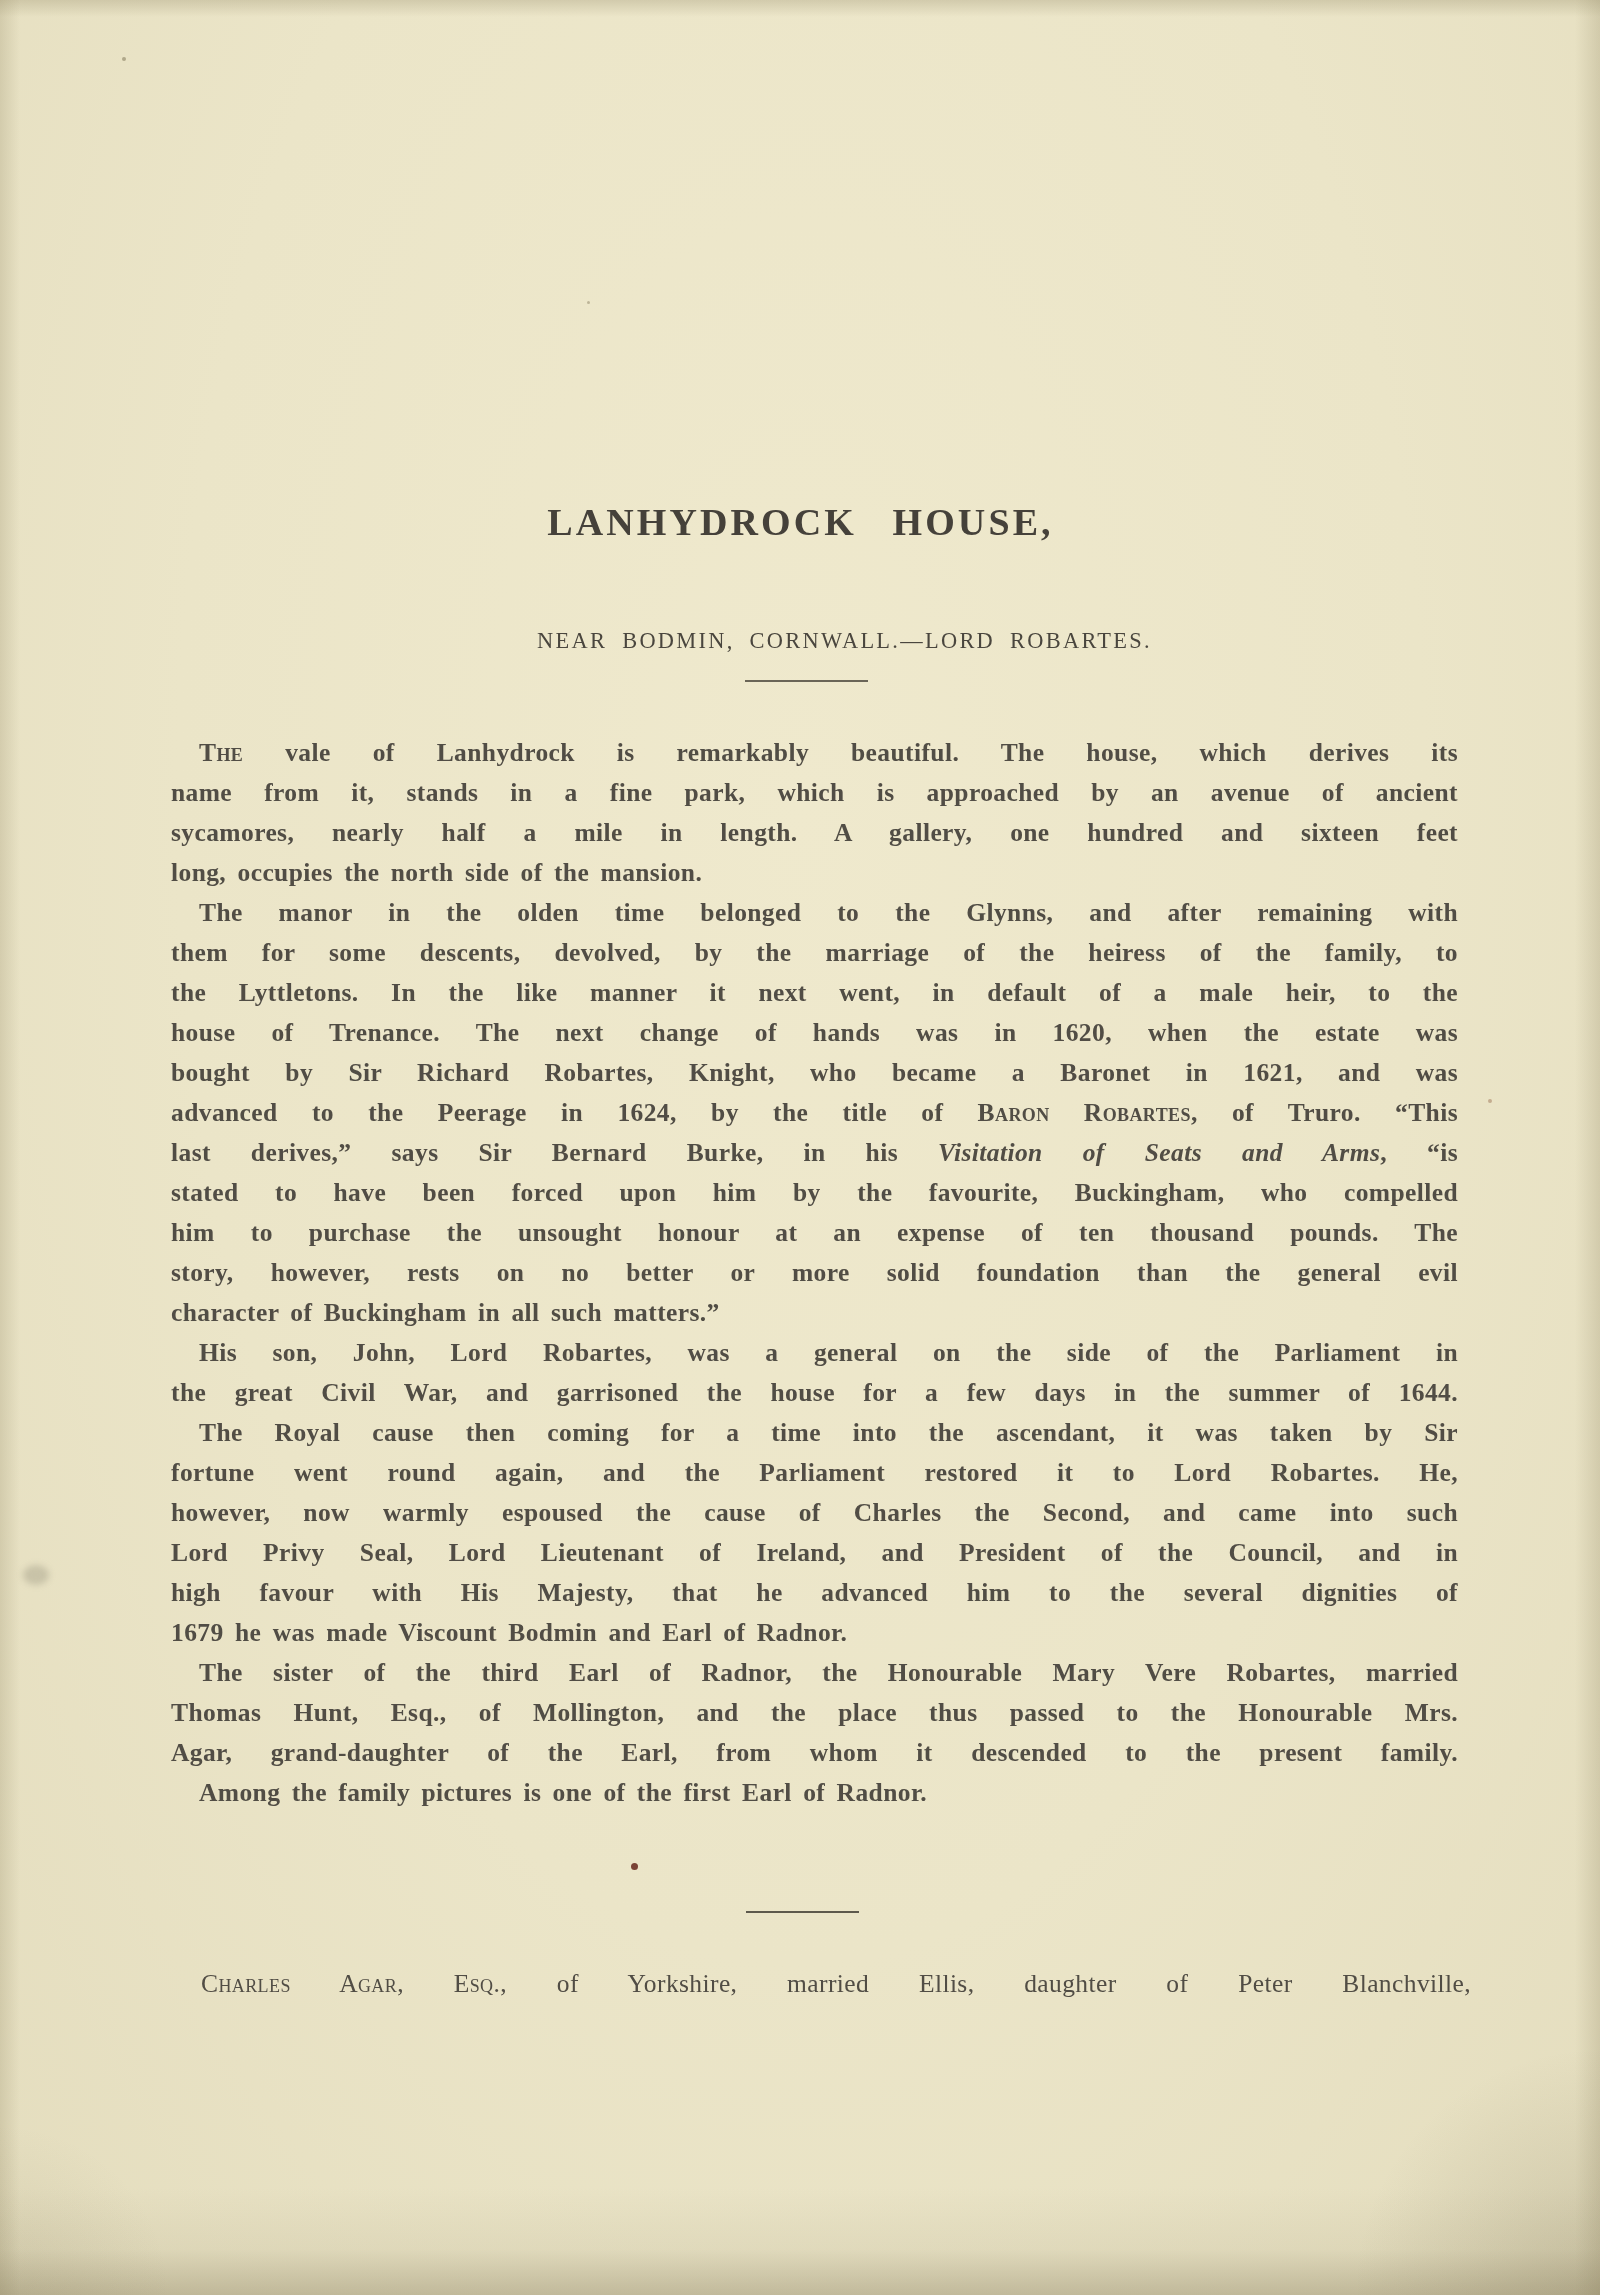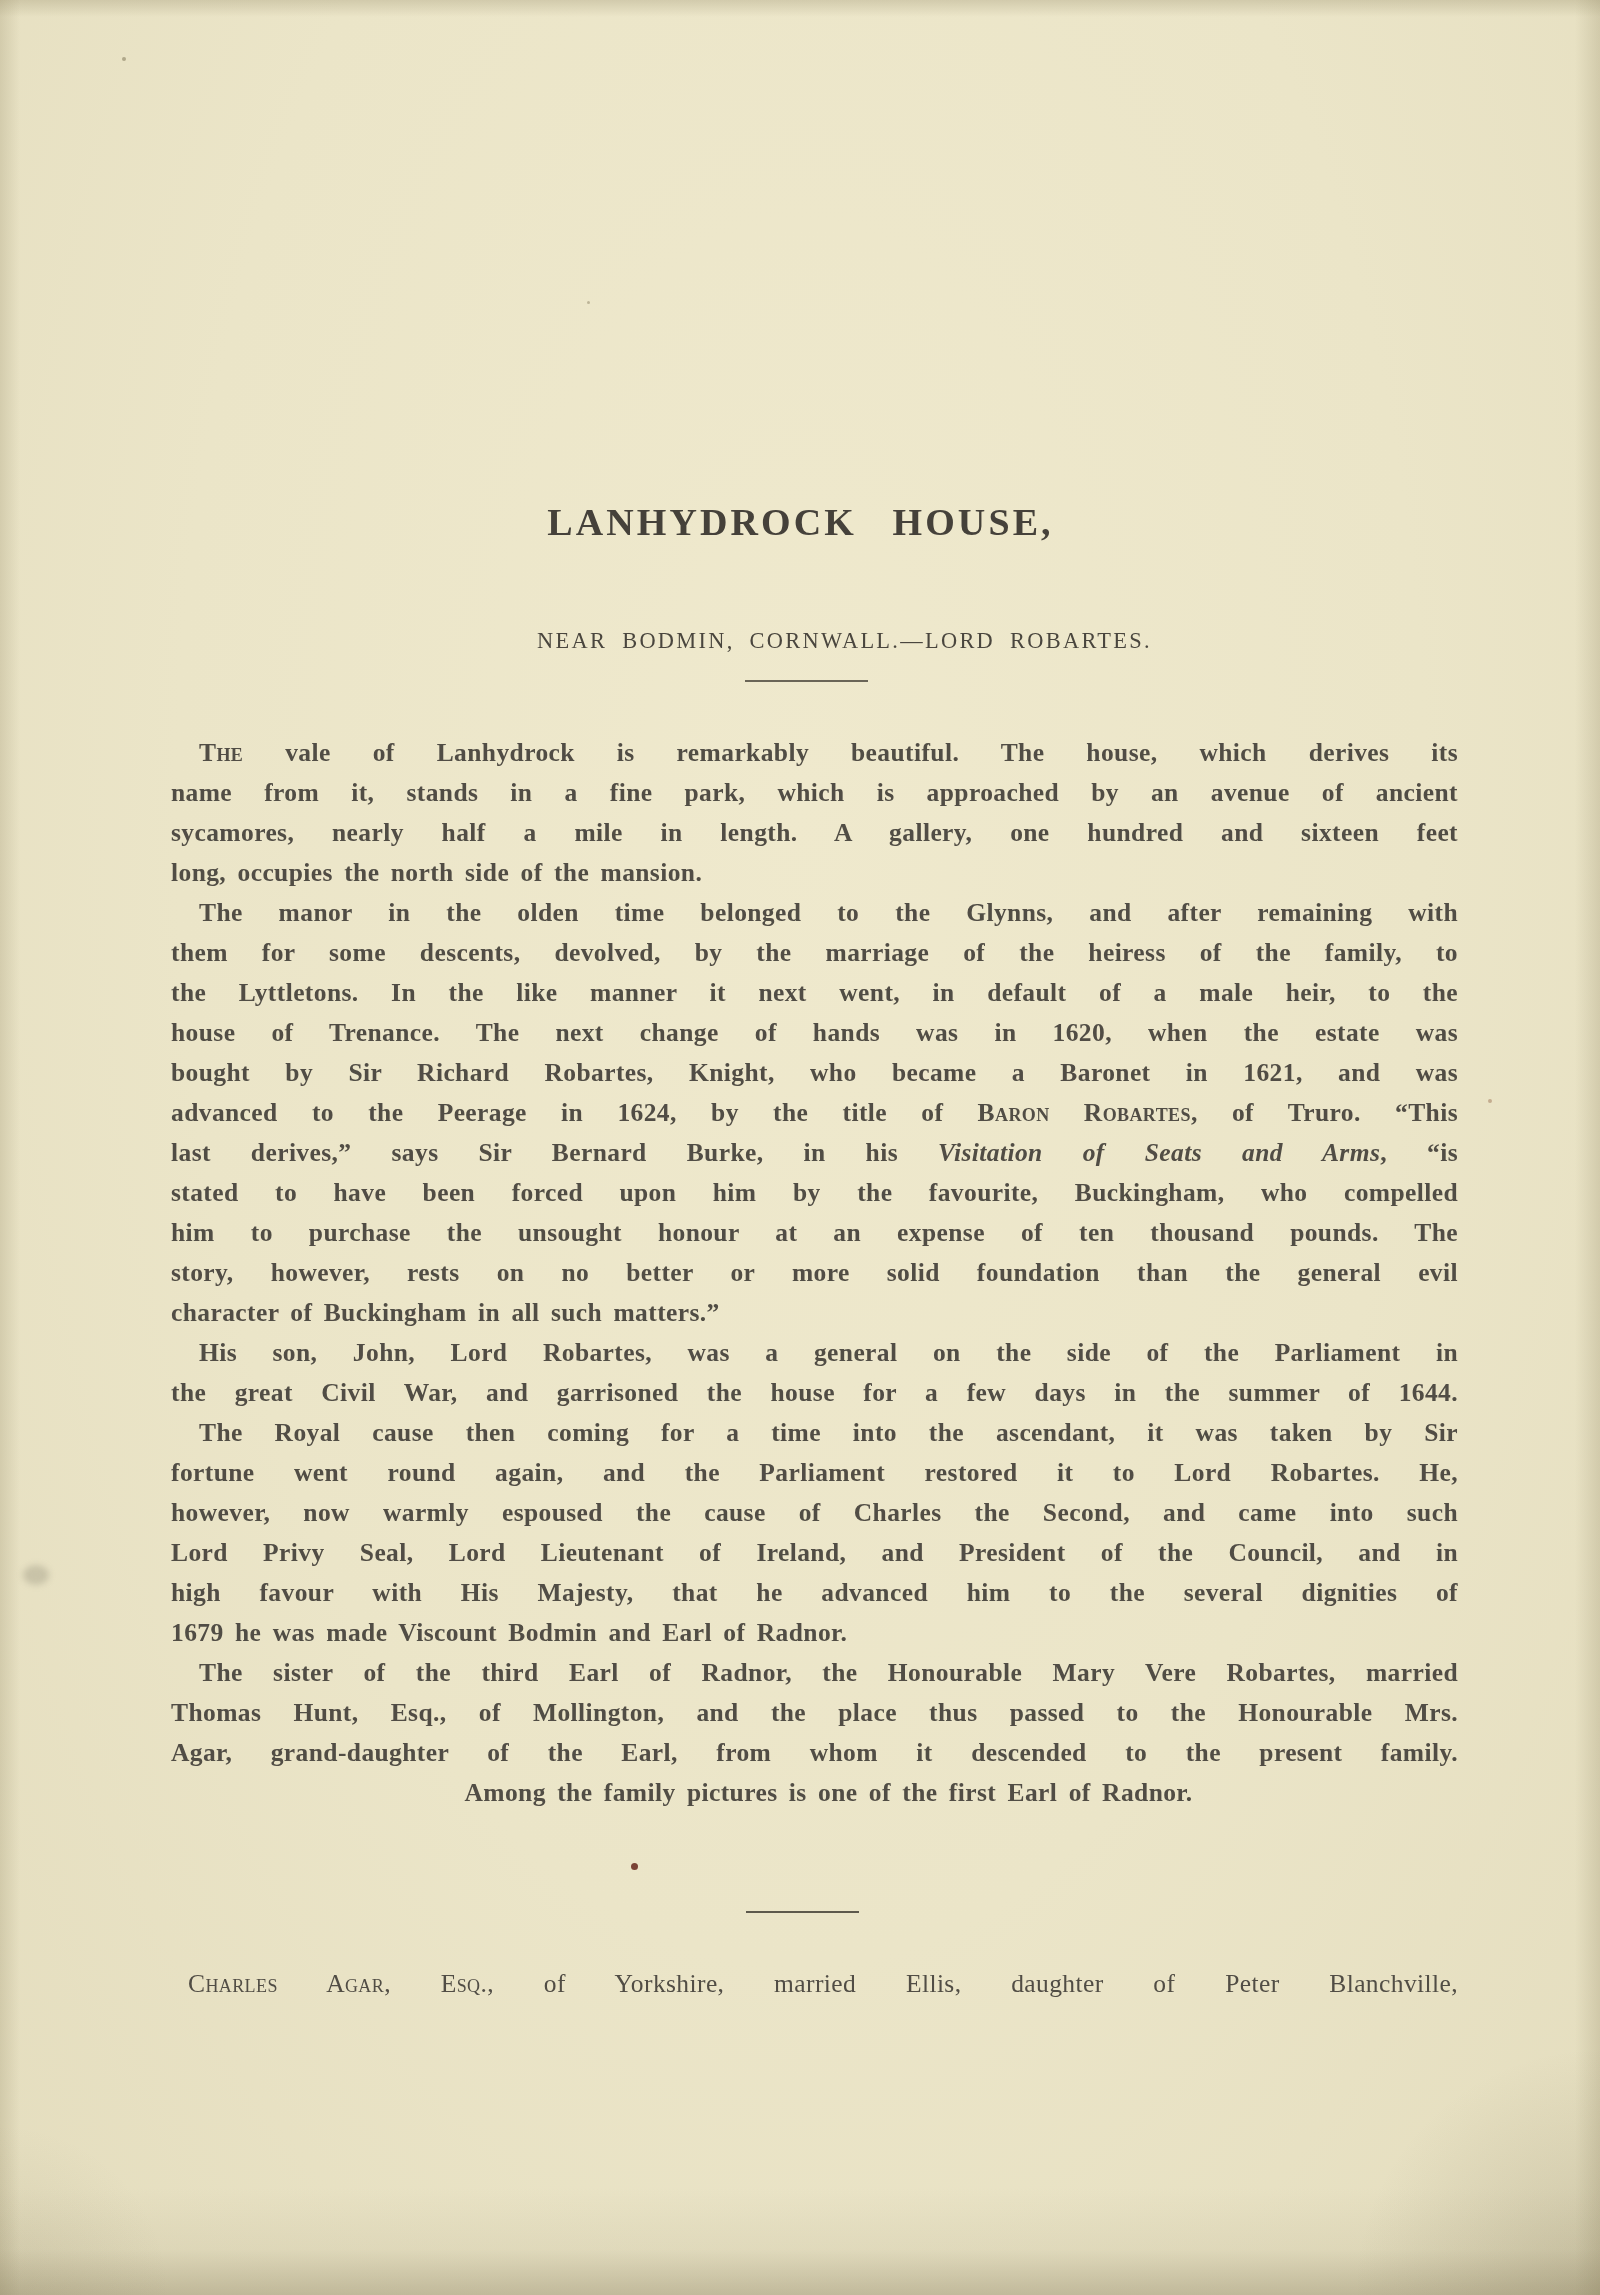--- a/index.html
+++ b/index.html
@@ -50,30 +50,30 @@
     top: 733px; left: 171px; width: 1287px;
     font-size: 25.5px;
     line-height: 40px;
     letter-spacing: 0.4px;
     word-spacing: 4.6px;
     color: #514d45;
     font-weight: bold;
   }
   .footer-text {
     position: absolute;
-    top: 1964px; left: 171px; width: 1287px;
+    top: 1964px; left: 184px; width: 1287px;
     font-size: 25.5px;
     line-height: 40px;
     letter-spacing: 0.4px;
     word-spacing: 4.6px;
     color: #514d45;
   }
   .line { white-space: nowrap; }
   .line.just { text-align: justify; text-align-last: justify; white-space: normal; }
-  .line.indent { text-indent: 28px; text-align: center; }
+  .line.indent { text-indent: 28px; }
   .footer-text .line.indent { text-indent: 17px; }
   .italic { font-style: italic; }
   .smallcaps { font-variant: small-caps; }
   .speck { position: absolute; border-radius: 50%; }
   .speck-inkdot   { top: 1863px; left: 631px; width: 7px;  height: 7px;  background: #7a4336; }
   .speck-top      { top: 57px;   left: 122px; width: 3.9px;  height: 3.9px;  background: rgba(120,110,80,0.5); }
   .speck-mid      { top: 1099px; left: 1488px;width: 3.9px;  height: 3.9px;  background: rgba(140,90,60,0.4); }
   .speck-blob     { top: 1565px; left: 23px;  width: 26px; height: 20px; background: rgba(130,125,105,0.30); filter: blur(3.1px); }
   .speck-small    { top: 301px;  left: 587px; width: 3.1px;  height: 3.1px;  background: rgba(130,120,90,0.45); }
 </style>

